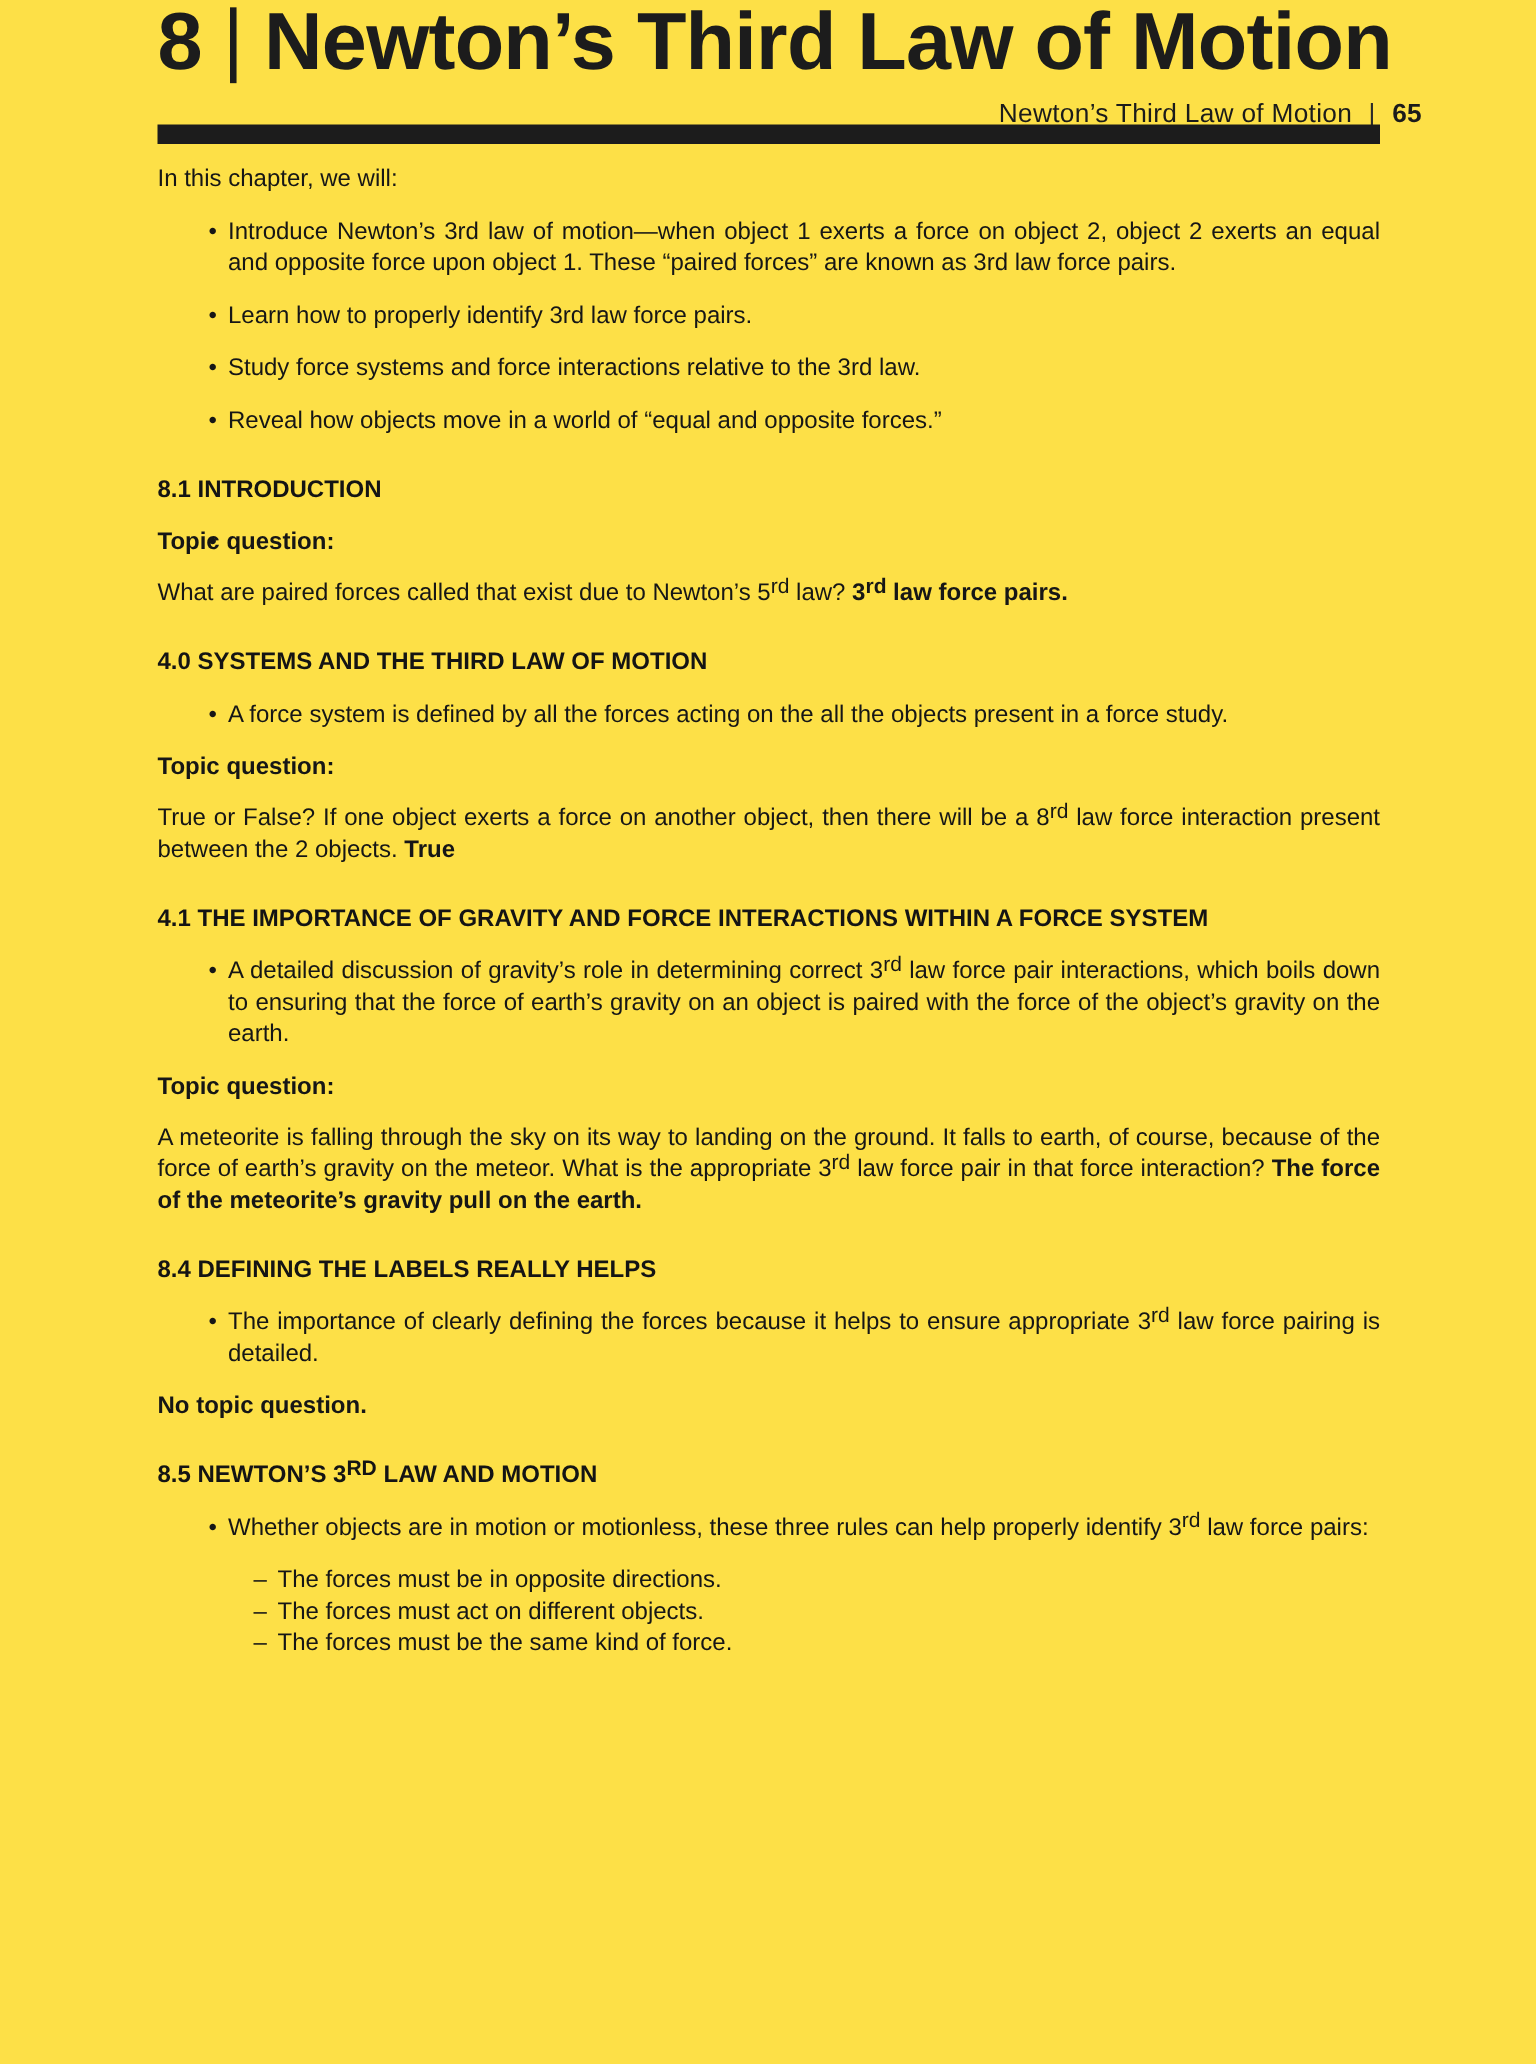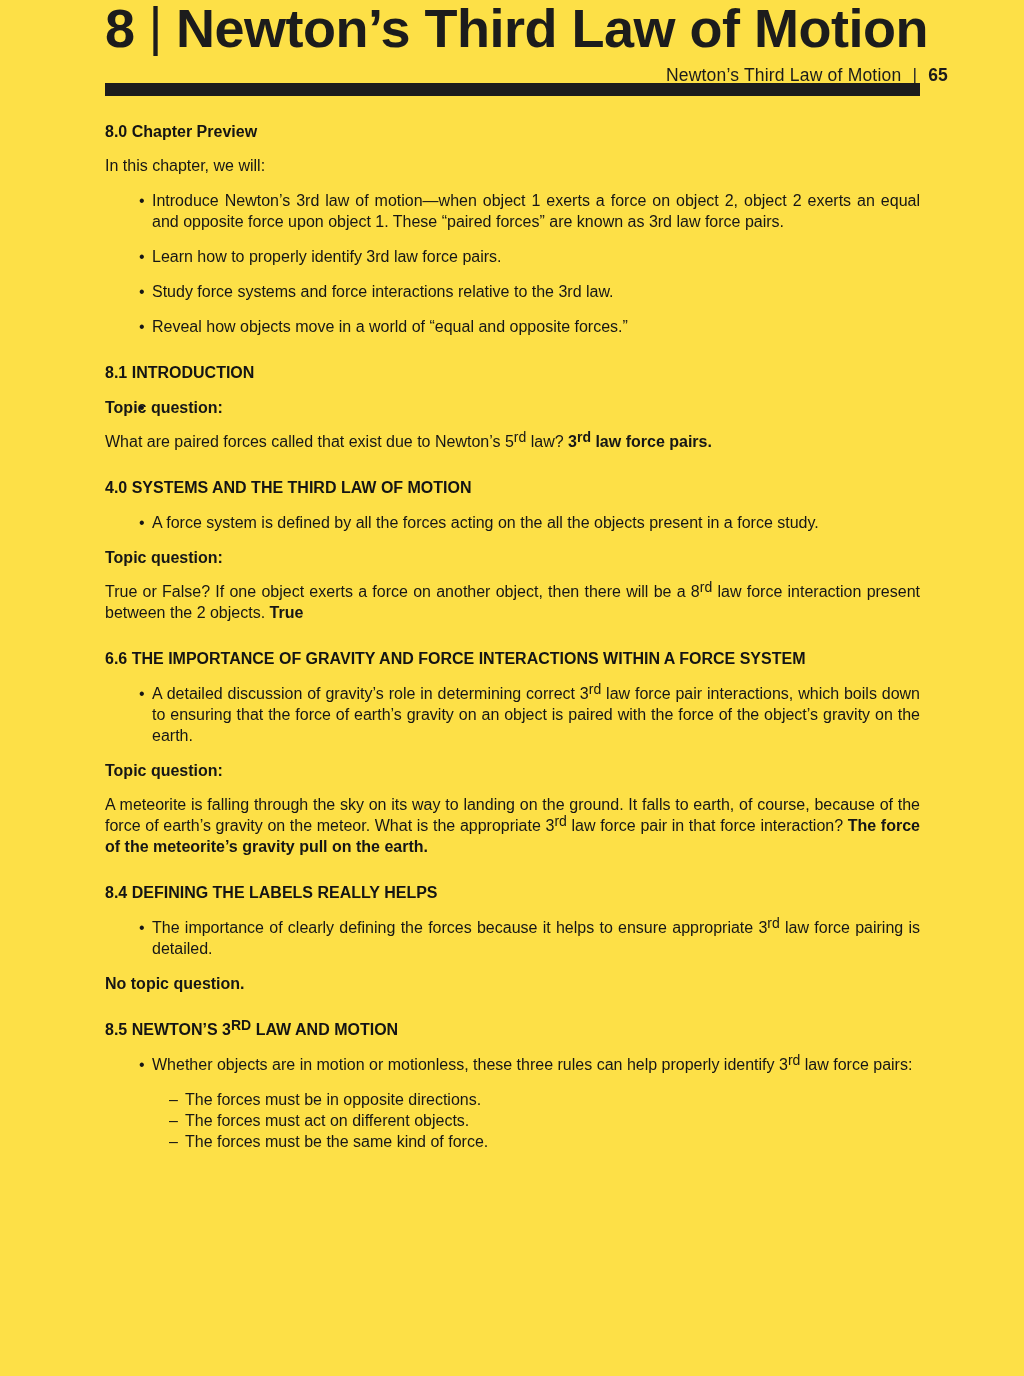--- a/index.html
+++ b/index.html
@@ -118,41 +118,40 @@
   </div>
 
   <div class="content">
     <h1 class="chapter-title">
       <span>8</span><span class="title-sep">|</span><span>Newton’s Third Law of Motion</span>
     </h1>
 
     <div class="rule"></div>
 
     <div class="sections">
-        <h2 class="section-heading"><span>8.0 Chapter Preview</span></h2>
         <p class="para"><span>In this chapter, we will:</span></p>
         <div class="bullet-list">
           <div class="bullet-item"><span class="bullet-marker">•</span><span>Introduce Newton’s 3rd law of motion—when object 1 exerts a force on object 2, object 2 exerts an equal and opposite force upon object 1. These “paired forces” are known as 3rd law force pairs.</span></div>
           <div class="bullet-item"><span class="bullet-marker">•</span><span>Learn how to properly identify 3rd law force pairs.</span></div>
           <div class="bullet-item"><span class="bullet-marker">•</span><span>Study force systems and force interactions relative to the 3rd law.</span></div>
           <div class="bullet-item"><span class="bullet-marker">•</span><span>Reveal how objects move in a world of “equal and opposite forces.”</span></div>
         </div>
         <h2 class="section-heading"><span>8.1 INTRODUCTION</span></h2>
         <div class="bullet-list">
           <div class="bullet-item"><span class="bullet-marker">•</span></div>
         </div>
         <p class="para"><span class="b">Topic question:</span></p>
         <p class="para"><span>What are paired forces called that exist due to Newton’s 5</span><span class="sup">rd</span><span> law? </span><span class="b">3</span><span class="b sup">rd</span><span class="b"> law force pairs.</span></p>
         <h2 class="section-heading"><span>4.0 SYSTEMS AND THE THIRD LAW OF MOTION</span></h2>
         <div class="bullet-list">
           <div class="bullet-item"><span class="bullet-marker">•</span><span>A force system is defined by all the forces acting on the all the objects present in a force study.</span></div>
         </div>
         <p class="para"><span class="b">Topic question:</span></p>
         <p class="para"><span>True or False? If one object exerts a force on another object, then there will be a 8</span><span class="sup">rd</span><span> law force interaction present between the 2 objects. </span><span class="b">True</span></p>
-        <h2 class="section-heading"><span>6.6 THE IMPORTANCE OF GRAVITY AND FORCE INTERACTIONS WITHIN A FORCE SYSTEM</span></h2>
+        <h2 class="section-heading"><span>4.1 THE IMPORTANCE OF GRAVITY AND FORCE INTERACTIONS WITHIN A FORCE SYSTEM</span></h2>
         <div class="bullet-list">
           <div class="bullet-item"><span class="bullet-marker">•</span><span>A detailed discussion of gravity’s role in determining correct 3</span><span class="sup">rd</span><span> law force pair interactions, which boils down to ensuring that the force of earth’s gravity on an object is paired with the force of the object’s gravity on the earth.</span></div>
         </div>
         <p class="para"><span class="b">Topic question:</span></p>
         <p class="para"><span>A meteorite is falling through the sky on its way to landing on the ground. It falls to earth, of course, because of the force of earth’s gravity on the meteor. What is the appropriate 3</span><span class="sup">rd</span><span> law force pair in that force interaction? </span><span class="b">The force of the meteorite’s gravity pull on the earth.</span></p>
         <h2 class="section-heading"><span>8.4 DEFINING THE LABELS REALLY HELPS</span></h2>
         <div class="bullet-list">
           <div class="bullet-item"><span class="bullet-marker">•</span><span>The importance of clearly defining the forces because it helps to ensure appropriate 3</span><span class="sup">rd</span><span> law force pairing is detailed.</span></div>
         </div>
         <p class="para"><span class="b">No topic question.</span></p>

